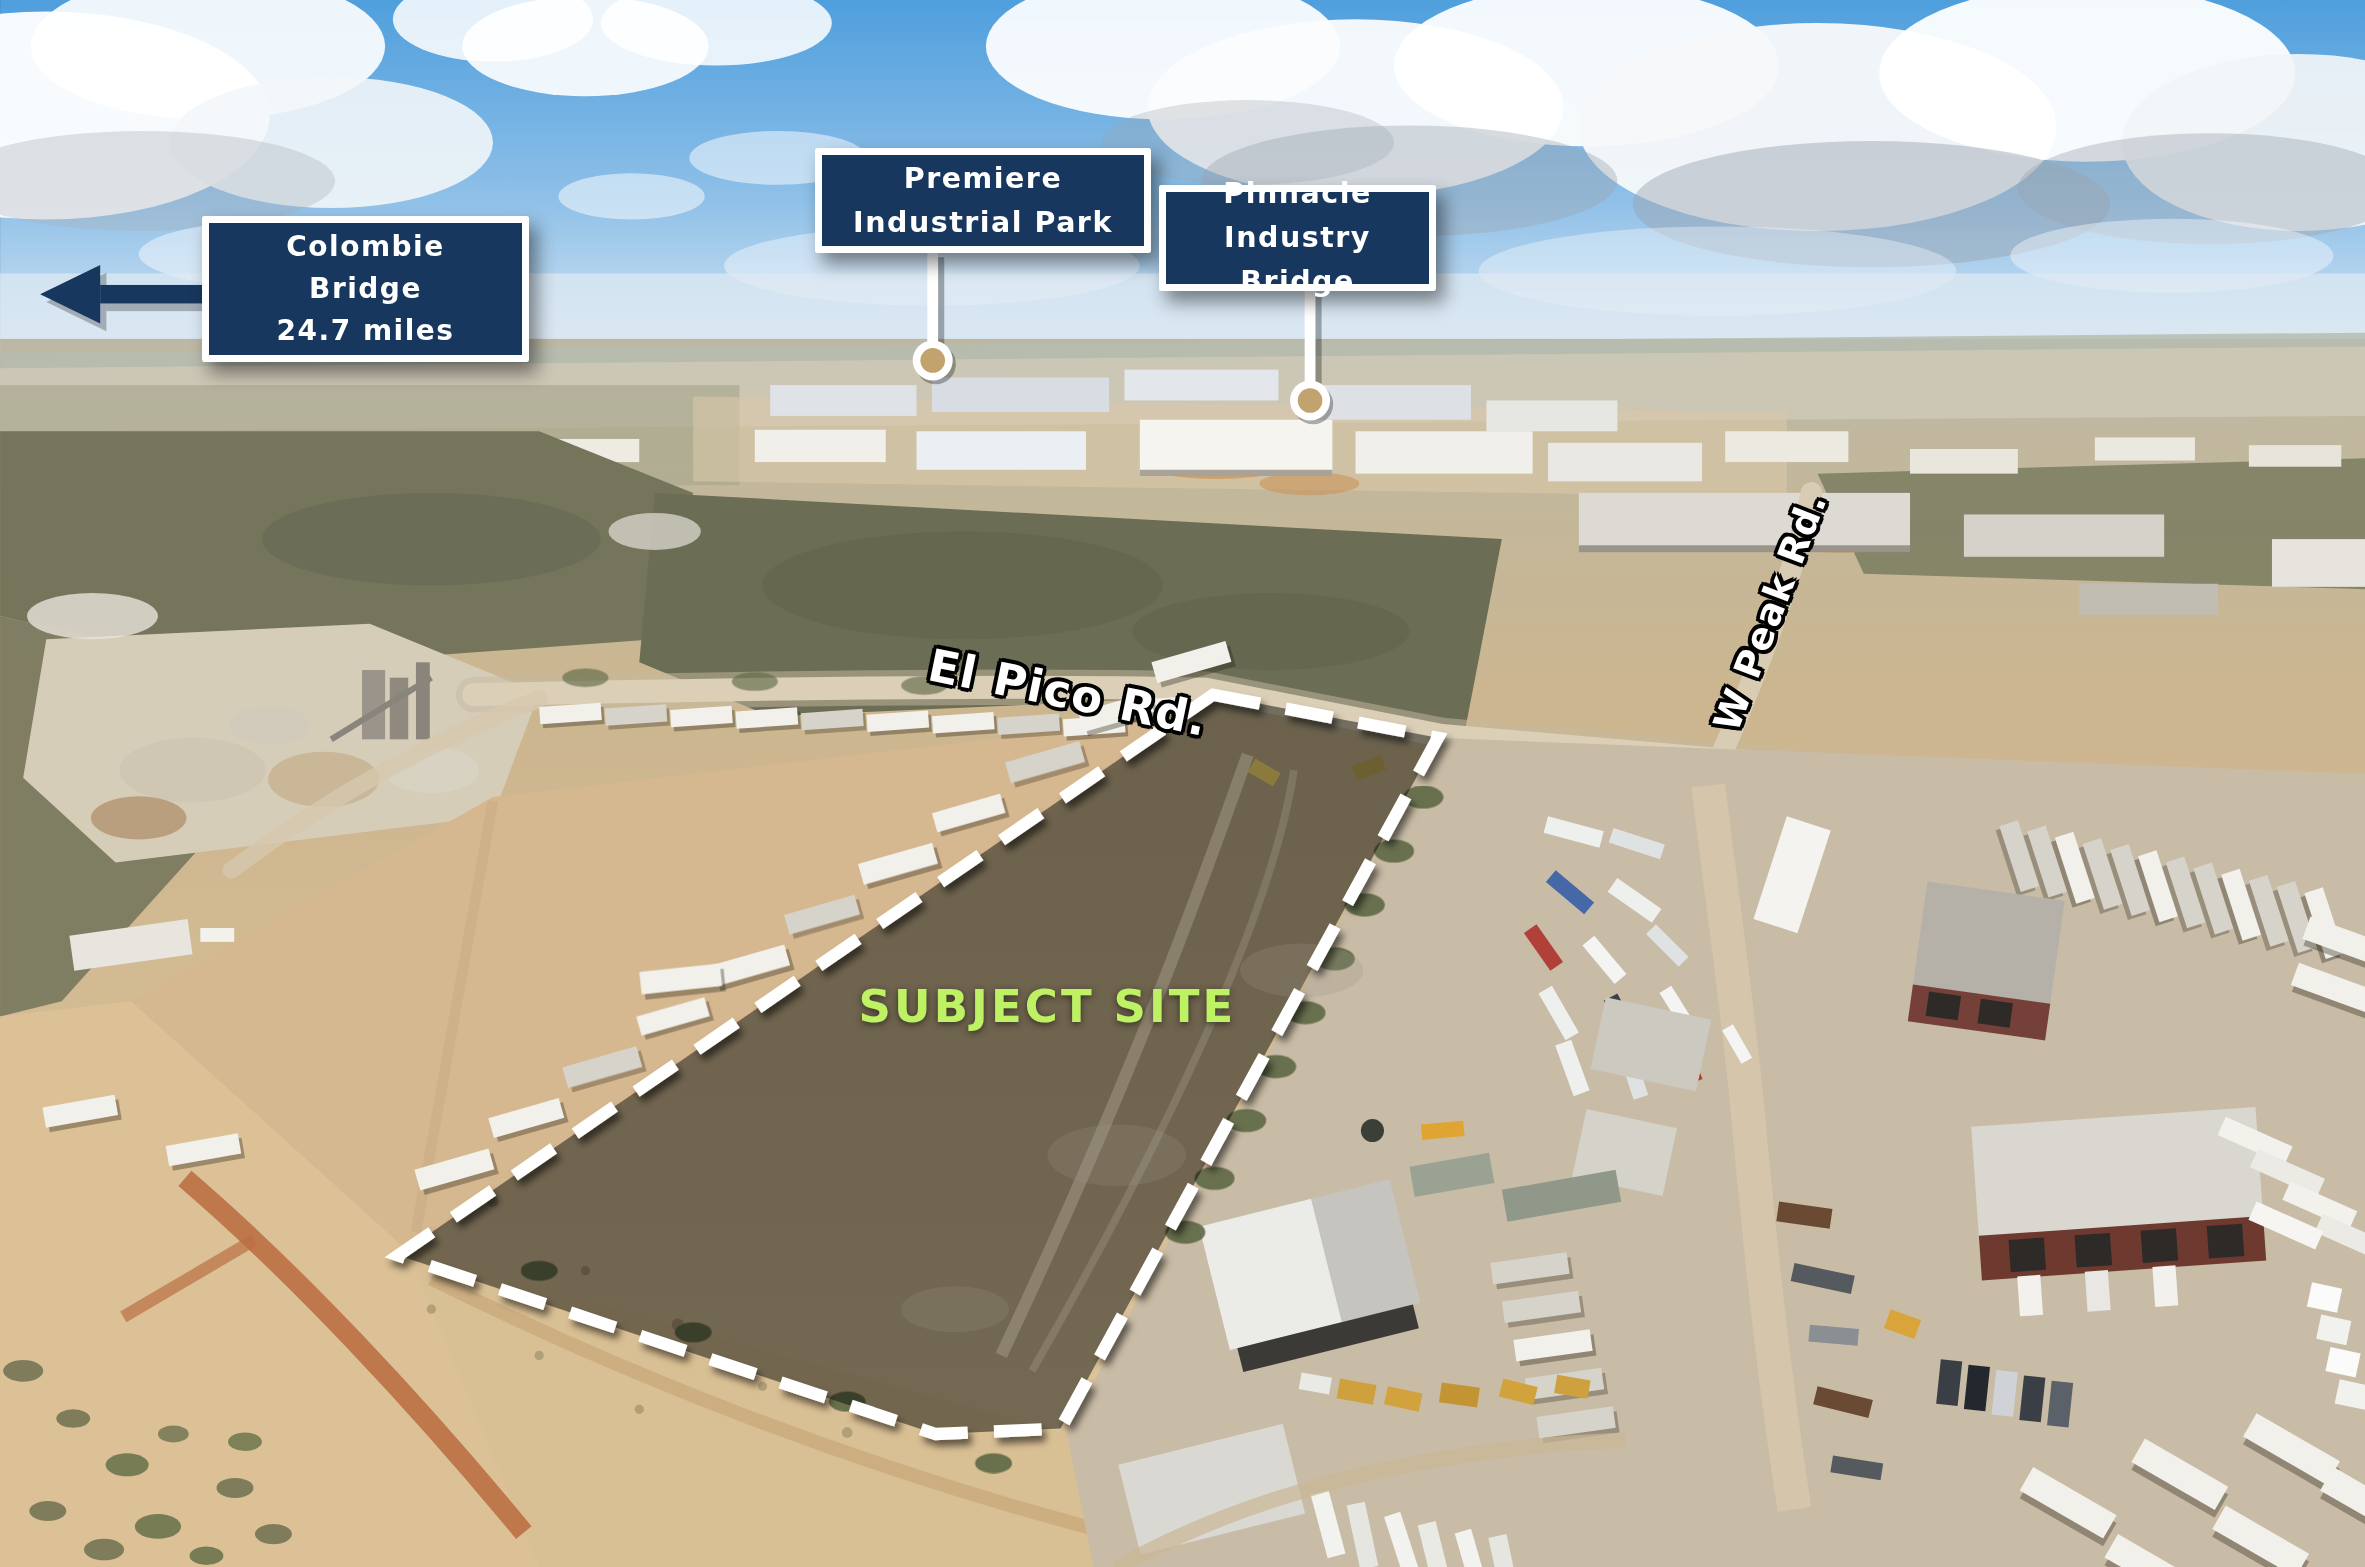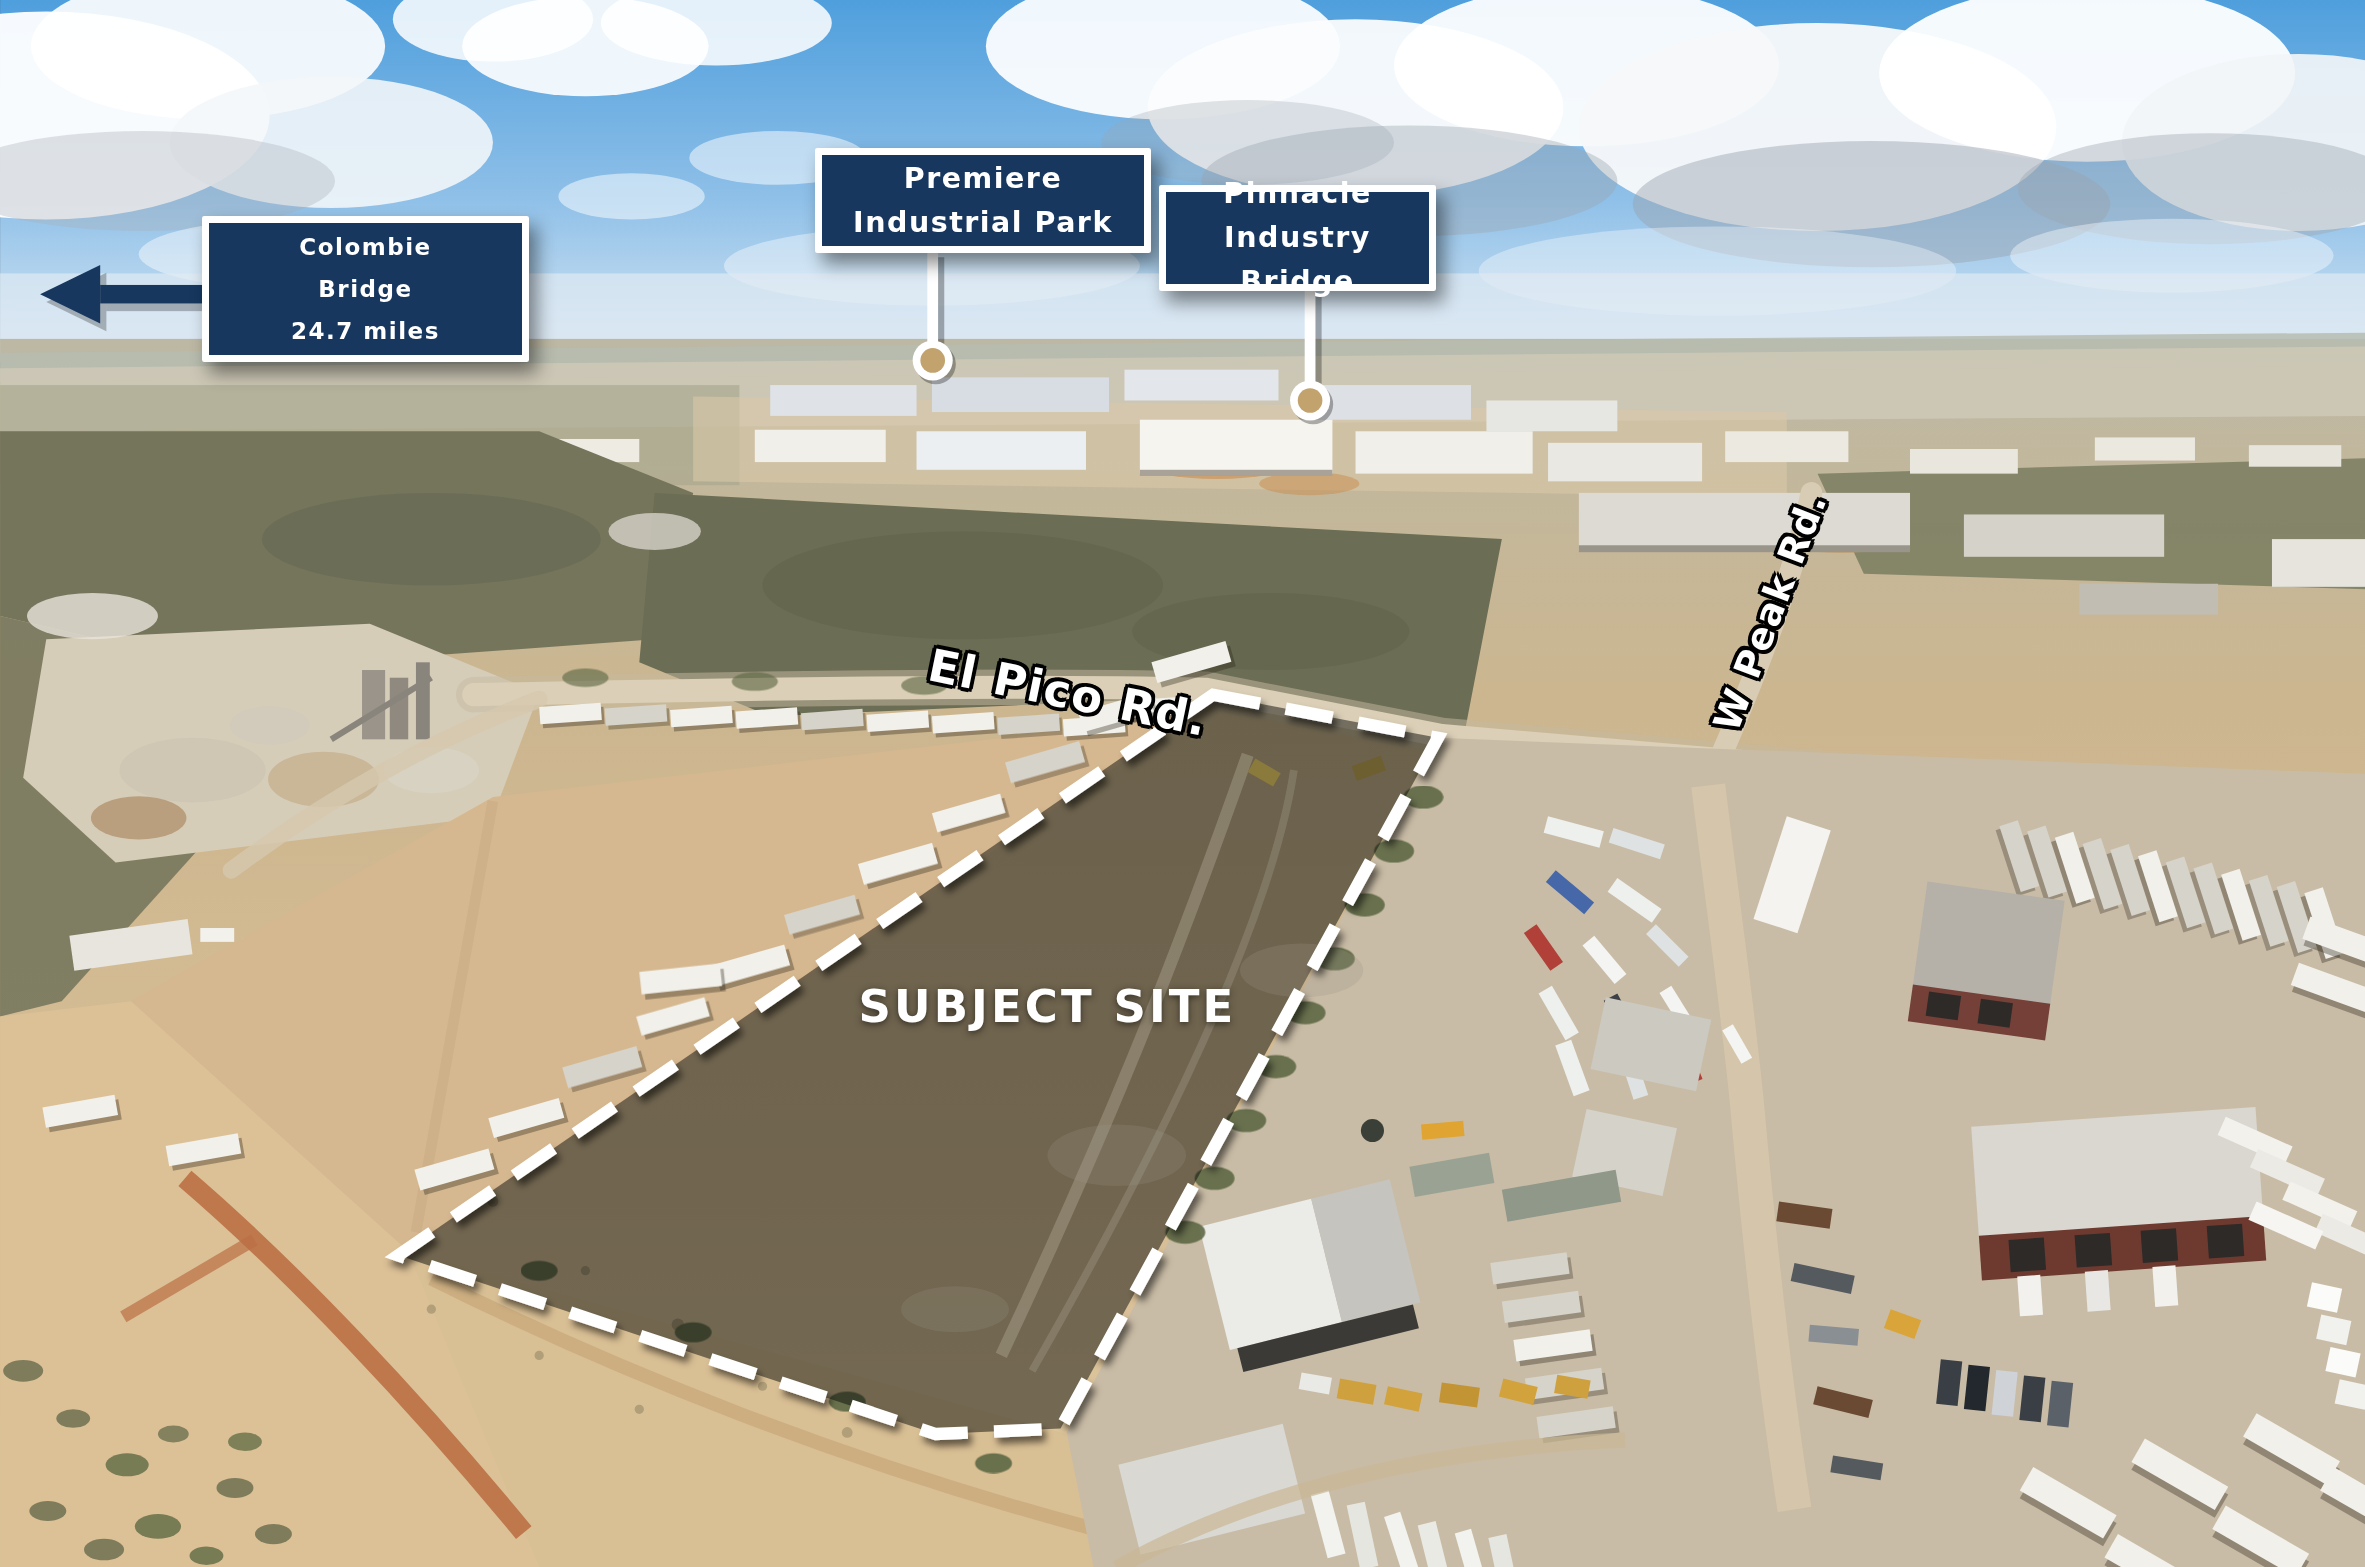--- a/index.html
+++ b/index.html
@@ -11,36 +11,36 @@
   
   .callout{
     position:absolute;box-sizing:border-box;
     background:#17375e;border:7px solid #ffffff;border-radius:2.3px;
     box-shadow:7.7px 10.8px 18.5px rgba(0,0,0,.45);
     color:#ffffff;text-align:center;
     display:flex;flex-direction:column;justify-content:center;
     font-weight:bold;letter-spacing:1.5px;
   }
   .callout .ln{display:block;}
-  #callout-colombie{left:202px;top:216px;width:327px;height:146px;font-size:23px;line-height:42px;}
+  #callout-colombie{left:202px;top:216px;width:327px;height:146px;font-size:28px;line-height:42px;}
   #callout-premiere{left:775px;top:148px;width:336px;height:105px;font-size:28.5px;line-height:44px;margin-left:40px;}
   #callout-pinnacle{left:1159px;top:185px;width:277px;height:106px;font-size:28.5px;line-height:44px;}
   
   .roadlabel{
     position:absolute;color:#fff;font-weight:bold;white-space:nowrap;
     text-shadow:
       -3.1px -3.1px 0 #000, 3.1px -3.1px 0 #000, -3.1px 3.1px 0 #000, 3.1px 3.1px 0 #000,
       -3.9px 0 0 #000, 3.9px 0 0 #000, 0 -3.9px 0 #000, 0 3.9px 0 #000;
     letter-spacing:1.5px;
   }
   #label-elpico{left:929px;top:638px;font-size:45px;transform:rotate(11.5deg);transform-origin:left center;}
   #label-wpeak{left:1656px;top:607px;width:216px;font-size:37px;transform:rotate(-69deg);transform-origin:center center;text-align:center;}
   
   #site-label{
-    position:absolute;left:801px;top:979px;width:493px;text-align:center;color:#ffffff;
+    position:absolute;left:801px;top:979px;width:493px;text-align:center;color:#bef264;
     font-weight:bold;text-shadow:0 2.3px 7.7px rgba(0,0,0,.55);
   }
   #site-label .t1{font-size:45px;letter-spacing:3.1px;line-height:55px;}
   #site-label .t2{font-size:44px;letter-spacing:3.9px;line-height:55px;}
 </style>
 </head>
 <body>
 
 <div id="stage">
 

